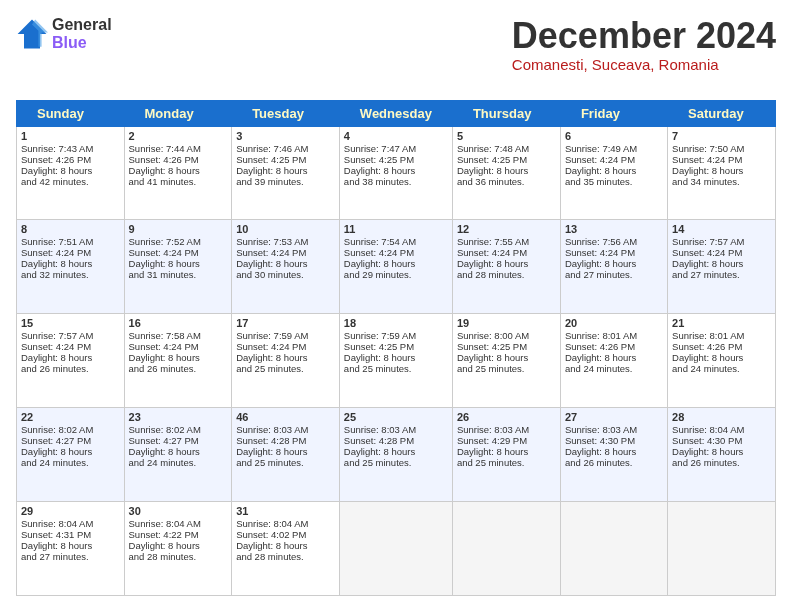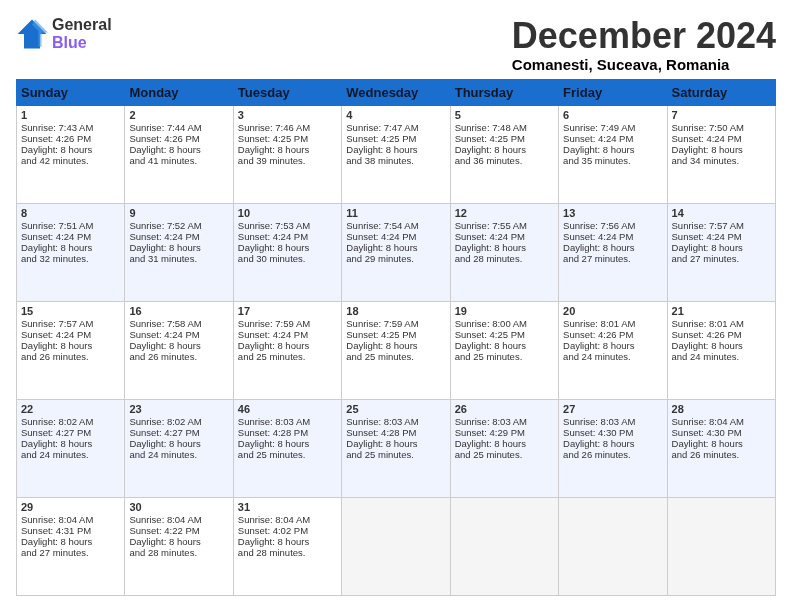--- a/index.html
+++ b/index.html
@@ -14,21 +14,21 @@
       width: 792px;
       height: 612px;
       padding: 16px;
       display: flex;
       flex-direction: column;
     }
     .header {
       display: flex;
       justify-content: space-between;
       align-items: flex-start;
-      margin-bottom: 6px;
+      margin-bottom: 27px;
     }
     .logo {
       display: flex;
       align-items: center;
       gap: 4px;
     }
     .logo-text {
       display: flex;
       flex-direction: column;
       line-height: 1.1;
@@ -51,39 +51,38 @@
       text-align: left;
     }
     .month-title {
       font-size: 36px;
       font-weight: bold;
       color: #333;
       line-height: 1.1;
     }
     .location {
       font-size: 15px;
-      color: #000000;
-      font-weight: bold;
+      color: #b91c1c;
     }
     .calendar {
       flex: 1;
       display: flex;
       flex-direction: column;
     }
     table {
       width: 100%;
       border-collapse: collapse;
       flex: 1;
     }
     thead tr th {
       background: #1a6fce;
-      color: #0f172a;
+      color: #fef9c3;
       font-size: 13px;
       font-weight: bold;
-      padding: 5px 4px;
+      padding: 5px 20px;
       text-align: left;
       border: 1px solid #1a6fce;
     }
     tbody tr td {
       border: 1px solid #ccc;
       vertical-align: top;
       padding: 3px 4px;
       font-size: 9.5px;
       color: #333;
       width: calc(100% / 7);

